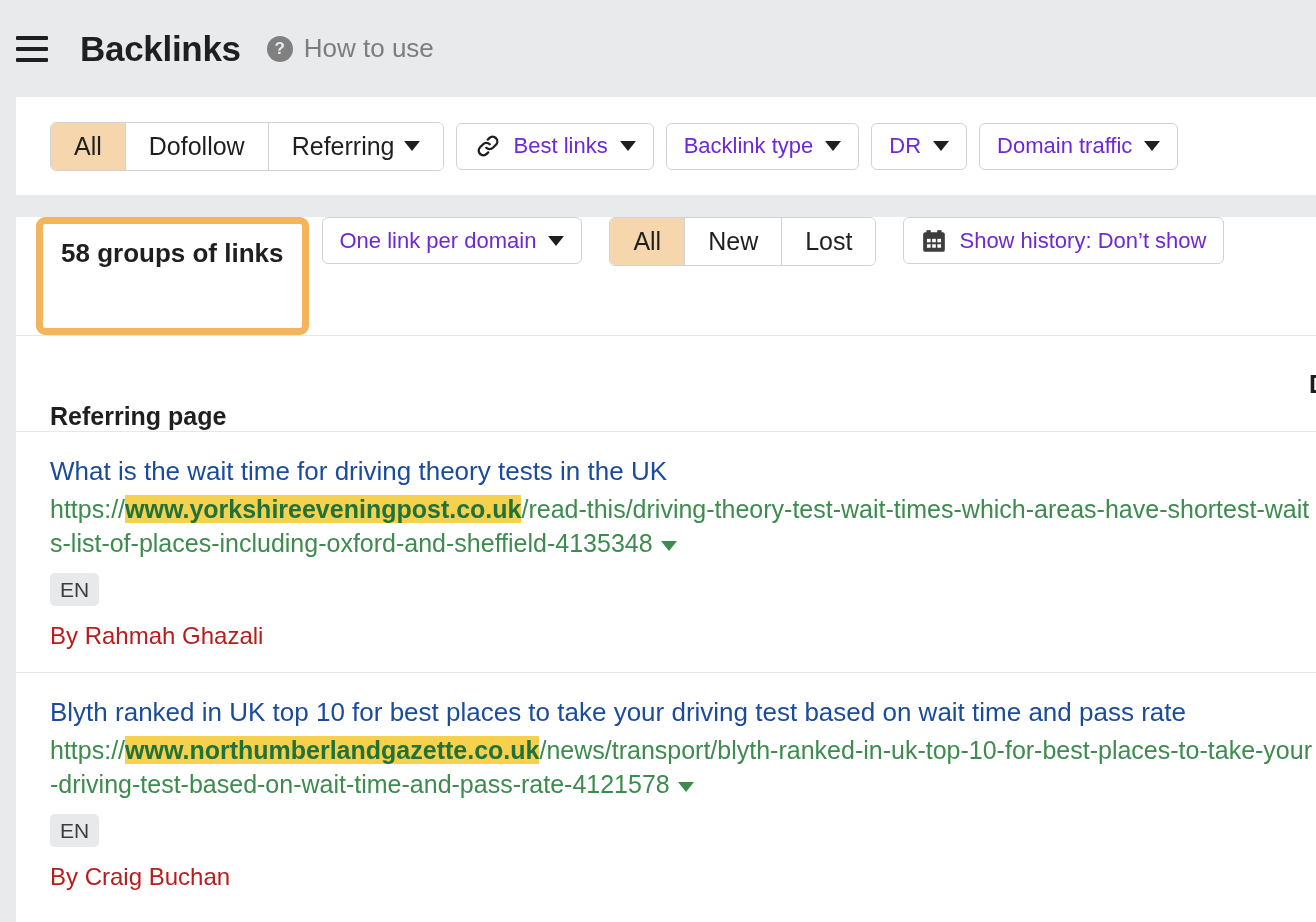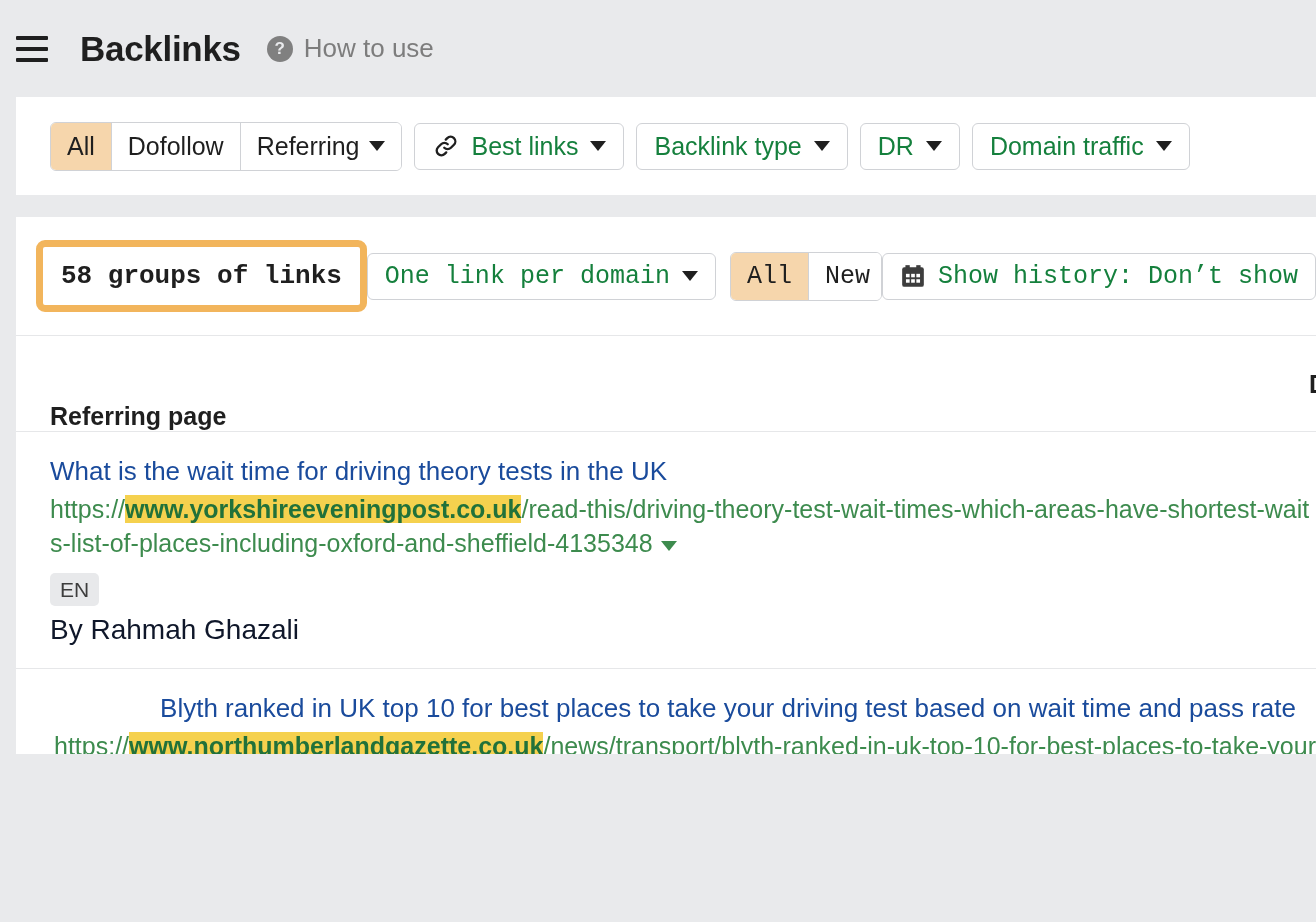--- a/index.html
+++ b/index.html
@@ -10,21 +10,21 @@
     width: 1316px;
     height: 922px;
     background: #e9eaec;
     font-family: "Liberation Sans", sans-serif;
     color: #1f1f1f;
     overflow: hidden;
   }
   .page {
     position: relative;
     width: 1316px;
-    height: 754px;
+    height: 922px;
     overflow: hidden;
   }
 
   
   .header {
     height: 97px;
     display: flex;
     align-items: center;
     padding-left: 16px;
     box-sizing: border-box;
@@ -106,63 +106,62 @@
     display: flex;
     border: 1px solid #d0d2d6;
     border-radius: 6px;
     overflow: hidden;
     height: 47px;
   }
   .segmented .seg {
     display: flex;
     align-items: center;
     gap: 9px;
-    padding: 0 16px;
+    padding: 0 23px;
     font-size: 25px;
     color: #1f1f1f;
     background: #fff;
     border-right: 1px solid #d0d2d6;
     cursor: pointer;
     white-space: nowrap;
   }
   .segmented .seg:last-child { border-right: none; }
   .segmented .seg.active { background: #f6d6ac; }
 
   .btn {
     display: flex;
     align-items: center;
     gap: 12px;
     height: 47px;
     padding: 0 17px;
     border: 1px solid #d0d2d6;
     border-radius: 6px;
     background: #fff;
-    font-size: 25px;
-    color: #15803d;
+    font-size: 22px;
+    color: #6d28d9;
     cursor: pointer;
     white-space: nowrap;
     box-sizing: border-box;
   }
   .caret {
     width: 0; height: 0;
     border-left: 8px solid transparent;
     border-right: 8px solid transparent;
     border-top: 10px solid #1f1f1f;
     display: inline-block;
     flex: none;
   }
 
   
   .subbar {
     display: flex;
-    align-items: center;
+    gap: 13px;
     height: 118px;
     padding-left: 20px;
     box-sizing: border-box;
-    font-family: Liberation Mono, monospace;
   }
   .count-box {
     border: 7px solid #f2b55c;
     border-radius: 9px;
     background: #fff;
     padding: 14px 18px;
     font-size: 26px;
     font-weight: bold;
     color: #1f1f1f;
     white-space: nowrap;
@@ -197,21 +196,21 @@
     white-space: nowrap;
     overflow: hidden;
     width: 7px;
   }
 
   .row {
     padding: 22px 0 22px 34px;
     border-bottom: 1px solid #e6e7e9;
     box-sizing: border-box;
   }
-  .row:last-child { border-bottom: none; text-align: right; }
+  .row:last-child { border-bottom: none; }
 
   .row-title {
     font-size: 26px;
     color: #1a4b9c;
     line-height: 1.38;
     cursor: pointer;
     margin-bottom: 2px;
     padding-right: 20px;
   }
   .row-url {
@@ -242,23 +241,23 @@
     display: inline-block;
     margin-top: 12px;
     background: #e8e9eb;
     color: #3d3d3d;
     font-size: 21px;
     border-radius: 5px;
     padding: 4px 10px;
     line-height: 1.2;
   }
   .row-author {
-    margin-top: 8px;
-    font-size: 28px;
-    color: #0f172a;
+    margin-top: 16px;
+    font-size: 24px;
+    color: #b91c1c;
   }
 </style>
 </head>
 <body>
 
 <div class="page">
 
   <div class="header">
     <div class="hamburger">
       <span></span>
@@ -332,21 +331,21 @@
           <span>All</span>
         </div>
         <div class="seg">
           <span>New</span>
         </div>
         <div class="seg">
           <span>Lost</span>
         </div>
       </div>
 
-      <div class="btn" style="">
+      <div class="btn" style="margin-left:14px;">
         <svg width="26" height="26" viewBox="0 0 24 24">
           <rect x="2" y="4" width="20" height="18" rx="2" fill="#3d3d3d"></rect>
           <rect x="5" y="2" width="4" height="4" fill="#3d3d3d"></rect>
           <rect x="15" y="2" width="4" height="4" fill="#3d3d3d"></rect>
           <g fill="#ffffff">
             <rect x="5.5" y="10" width="3.4" height="3.2"></rect>
             <rect x="10.3" y="10" width="3.4" height="3.2"></rect>
             <rect x="15.1" y="10" width="3.4" height="3.2"></rect>
             <rect x="5.5" y="15" width="3.4" height="3.2"></rect>
             <rect x="10.3" y="15" width="3.4" height="3.2"></rect>

